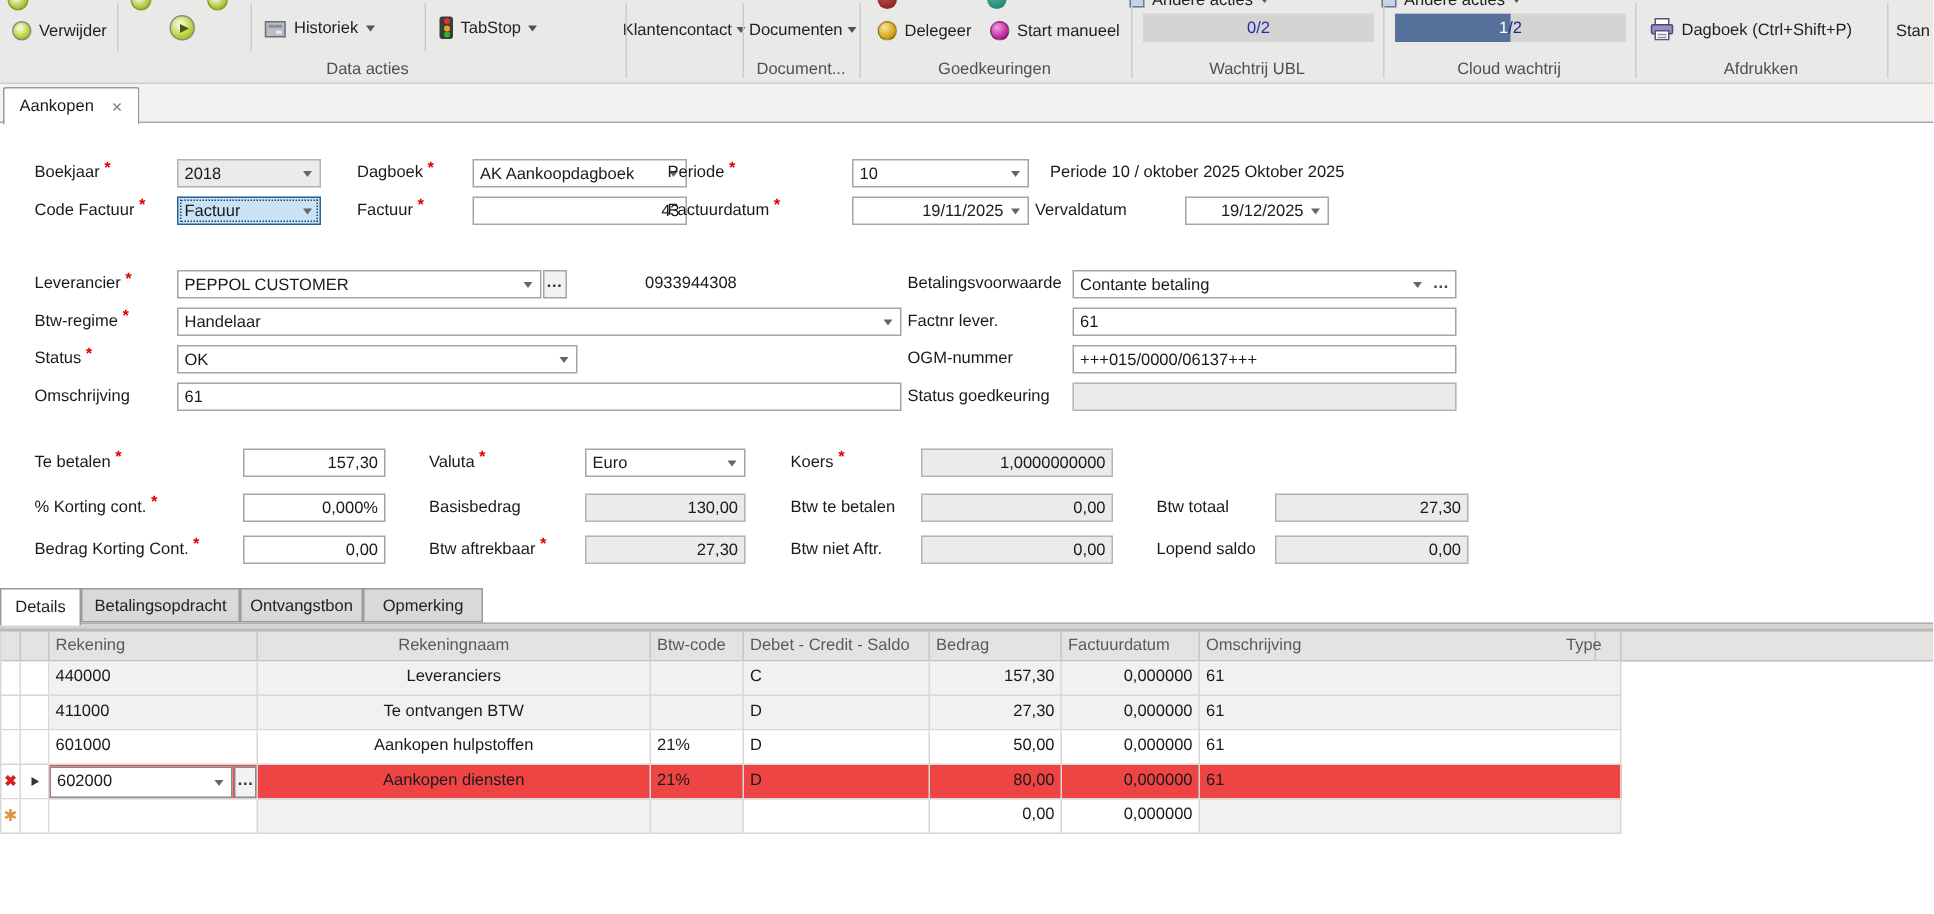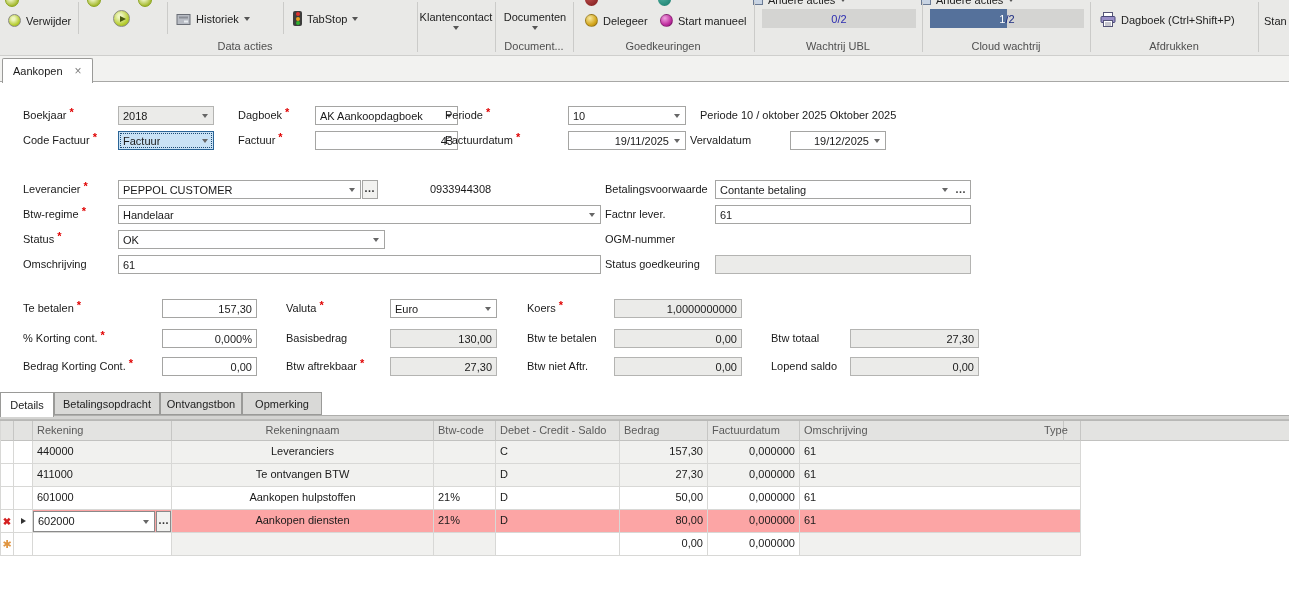--- a/index.html
+++ b/index.html
@@ -2,21 +2,21 @@
 <html><head>
 <meta charset="utf-8">
 <style>
   html,body{margin:0;padding:0;background:#fff;}
   .screen{position:relative;width:1289px;height:609px;background:#ffffff;overflow:hidden;
           font-family:"Liberation Sans", sans-serif;font-size:11px;color:#1a1a1a;}
   
   .ribbon{position:absolute;left:0;top:0;width:1289px;height:56px;background:#e9e9e7;
           border-bottom:1px solid #cfcfcd;box-sizing:border-box;overflow:hidden;}
   .rbtn{position:absolute;display:flex;align-items:center;gap:5px;color:#222;white-space:nowrap;cursor:default;}
-  .rbtn2{position:absolute;top:3px;height:34px;display:flex;flex-direction:column;align-items:center;
+  .rbtn2{position:absolute;top:3px;height:34px;display:flex;align-items:center;
          justify-content:center;gap:3px;color:#222;white-space:nowrap;}
   .glabel{position:absolute;top:40px;color:#4f4f4f;text-align:center;white-space:nowrap;}
   .vsep{position:absolute;top:2px;height:50px;width:1px;background:#cbcbc9;}
   .vsep.short{height:32px;}
   .chev{width:0;height:0;border-left:3px solid transparent;border-right:3px solid transparent;
         border-top:4px solid #555;display:inline-block;}
   .ball{width:13px;height:13px;border-radius:50%;display:inline-block;border:1px solid rgba(0,0,0,.25);box-sizing:border-box;}
   .ball-gold{background:radial-gradient(circle at 35% 30%, #f8e8a0, #d4a820 60%, #a87808);}
   .ball-magenta{background:radial-gradient(circle at 35% 30%, #f0a0e0, #c030a0 60%, #801070);}
   .frag{position:absolute;border-radius:50%;}
@@ -65,21 +65,21 @@
   .ghead{position:absolute;left:0;top:420px;width:1289px;height:21px;background:#e3e3e1;
          border-top:1px solid #b8b8b6;border-bottom:1px solid #c2c2c0;box-sizing:border-box;}
   .hcell{position:absolute;top:0;height:20px;line-height:19px;padding:0 4px;color:#5a5a5a;
          border-right:1px solid #c6c6c4;box-sizing:border-box;overflow:hidden;white-space:nowrap;}
   .grow{position:absolute;left:0;height:23px;}
   .gcell{position:absolute;top:0;height:23px;line-height:21px;padding:0 4px;background:#fff;
          border-right:1px solid #d8d8d6;border-bottom:1px solid #d8d8d6;box-sizing:border-box;
          overflow:hidden;white-space:nowrap;}
   .gcell.num{text-align:right;}
   .r-gray .gcell.d{background:#f1f1ef;}
-  .r-sel  .gcell.d{background:#fca5a5;}
+  .r-sel  .gcell.d{background:#ef4444;}
   .gutcell{position:absolute;top:0;height:23px;background:#fff;border-right:1px solid #d8d8d6;
          border-bottom:1px solid #d8d8d6;box-sizing:border-box;text-align:center;}
   .c-g1{left:0;width:14px;border-left:1px solid #d8d8d6;}
   .c-g2{left:14px;width:19px;}
   .c-rek{left:33px;width:139px;}
   .c-naam{left:172px;width:262px;text-align:center;}
   .c-btw{left:434px;width:62px;}
   .c-dcs{left:496px;width:124px;}
   .c-bedrag{left:620px;width:88px;}
   .c-hoev{left:708px;width:92px;}
@@ -272,20 +272,23 @@
   <div class="fld" style="left:715px;top:205px;width:256px">
     <span class="ftext">61</span>
   </div>
 
   <div class="flabel" style="left:23px;top:233px"><span>Status</span><span class="ast">*</span></div>
   <div class="fld combo" style="left:118px;top:230px;width:267px">
     <span class="ftext">OK</span>
       <span class="carr"></span>
   </div>
   <div class="flabel" style="left:605px;top:233px"><span>OGM-nummer</span></div>
+  <div class="fld" style="left:715px;top:230px;width:256px">
+    <span class="ftext">+++015/0000/06137+++</span>
+  </div>
 
   <div class="flabel" style="left:23px;top:258px"><span>Omschrijving</span></div>
   <div class="fld" style="left:118px;top:255px;width:483px">
     <span class="ftext">61</span>
   </div>
   <div class="flabel" style="left:605px;top:258px"><span>Status goedkeuring</span></div>
   <div class="fld dis" style="left:715px;top:255px;width:256px">
     <span class="ftext"></span>
   </div>
 

